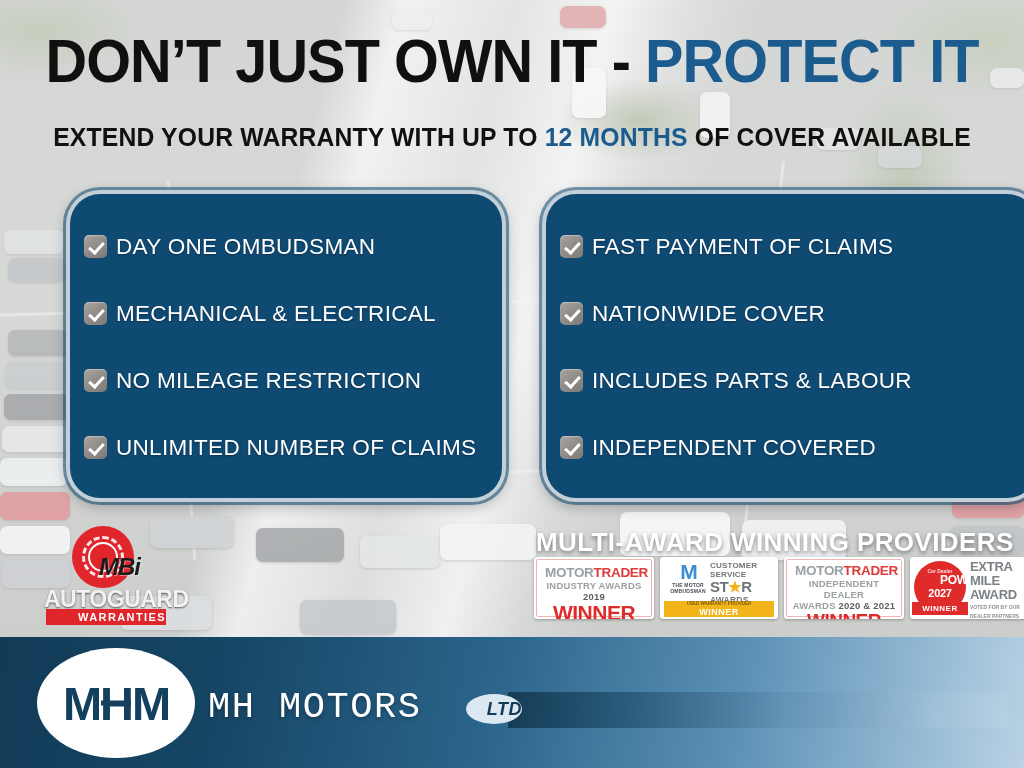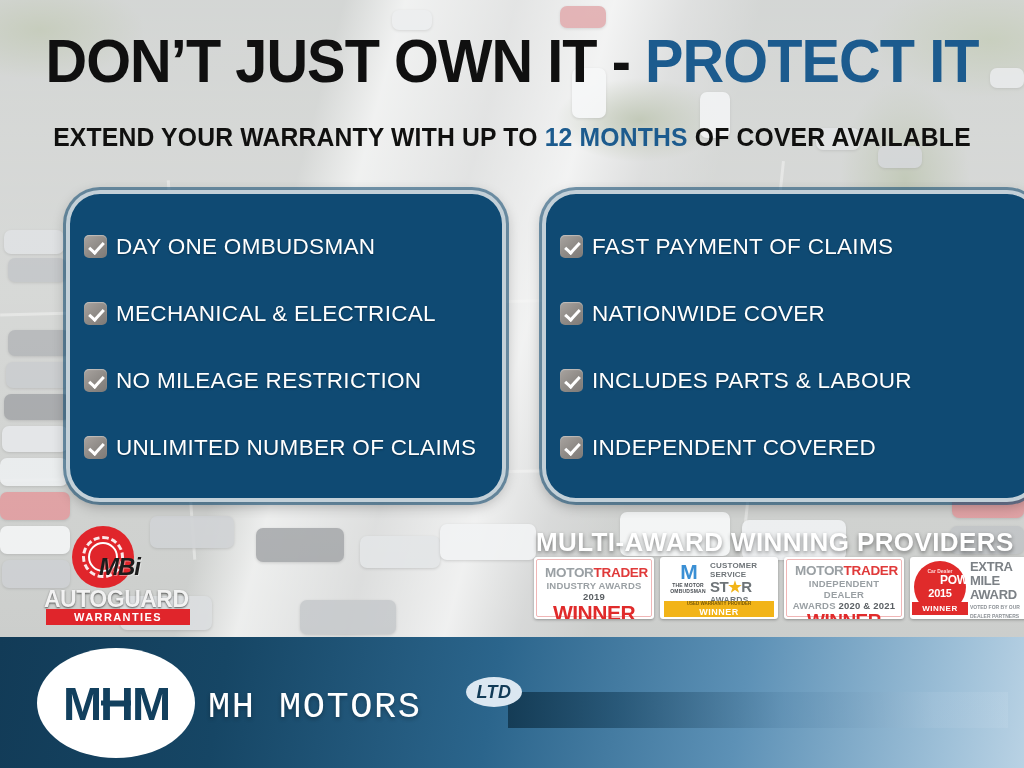--- a/index.html
+++ b/index.html
@@ -132,24 +132,24 @@
     letter-spacing:-1px;
     text-shadow:1px 1px 0 rgba(255,255,255,.4);
   }
   .mbi-autoguard {
     position:absolute; left:0; top:60px; width:124px;
     text-align:center;
     color:#f2f2f2; font-weight:900; font-size:23px; letter-spacing:-.5px;
     text-shadow:0 1px 2px rgba(0,0,0,.6);
   }
   .mbi-warranties {
-    position:absolute; left:2px; top:83px; width:144px; height:16px;
+    position:absolute; left:2px; top:83px; width:120px; height:16px;
     background:#e0252b;
     color:#ffffff; font-weight:700; font-size:11px; letter-spacing:1.4px;
-    text-align:center; line-height:16px;
+    text-align:right; line-height:16px;
   }
 
   
   #award-heading {
     position:absolute; left:536px; top:527px; width:488px;
     color:#ffffff; font-weight:900; font-size:26px;
     letter-spacing:.4px; white-space:nowrap;
     text-shadow:0 2px 4px rgba(0,0,0,.45);
   }
   #award-row { position:absolute; left:534px; top:557px; width:490px; height:64px; display:flex; gap:6px; }
@@ -221,25 +221,25 @@
     transform:translate(-50%,-50%);
     width:30px; height:5px; background:#12405e;
   }
   #mh-name {
     position:absolute; left:208px; top:49px;
     color:#ffffff; font-weight:400; font-size:37px;
     letter-spacing:1.5px; font-family:"Liberation Mono", monospace;
     text-shadow:0 2px 4px rgba(0,0,0,.3);
   }
   #ltd-badge {
-    position:absolute; left:466px; top:40px;
+    position:absolute; left:466px; top:57px;
     width:56px; height:30px; border-radius:50%;
     background:#dbe7f1;
     color:#123b57; font-weight:900; font-style:italic; font-size:18px;
-    text-align:center; line-height:30px; letter-spacing:.5px;
+    text-align:right; line-height:30px; letter-spacing:.5px;
   }
   #stripe {
     position:absolute; left:508px; top:55px; width:500px; height:36px;
     background:linear-gradient(90deg, rgba(17,54,78,.88) 0%, rgba(32,77,107,.75) 22%, rgba(92,140,175,.55) 55%, rgba(170,199,221,.35) 85%, rgba(199,219,234,.25) 100%);
   }
 </style>
 </head>
 <body>
 
 <div id="stage">
@@ -391,21 +391,21 @@
         <div class="mt-line2">INDEPENDENT DEALER</div>
         <div class="mt-line2"><span>AWARDS </span><b>2020 &amp; 2021</b></div>
         <div class="mt-winner" style="font-size:19px;line-height:20px;">WINNER</div>
       </div>
     </div>
 
     <div class="badge" style="width:120px;height:62px;">
       <div class="cdp-circle">
         <div class="cdp-t1">Car Dealer</div>
         <div class="cdp-t2">POWER</div>
-        <div class="cdp-t3">2015</div>
+        <div class="cdp-t3">2027</div>
       </div>
       <div class="cdp-ribbon">WINNER</div>
       <div class="em-wrap">
         <div class="em-l">EXTRA</div>
         <div class="em-l">MILE</div>
         <div class="em-l">AWARD</div>
         <div class="em-note">VOTED FOR BY OUR</div>
         <div class="em-note">DEALER PARTNERS</div>
       </div>
     </div>

